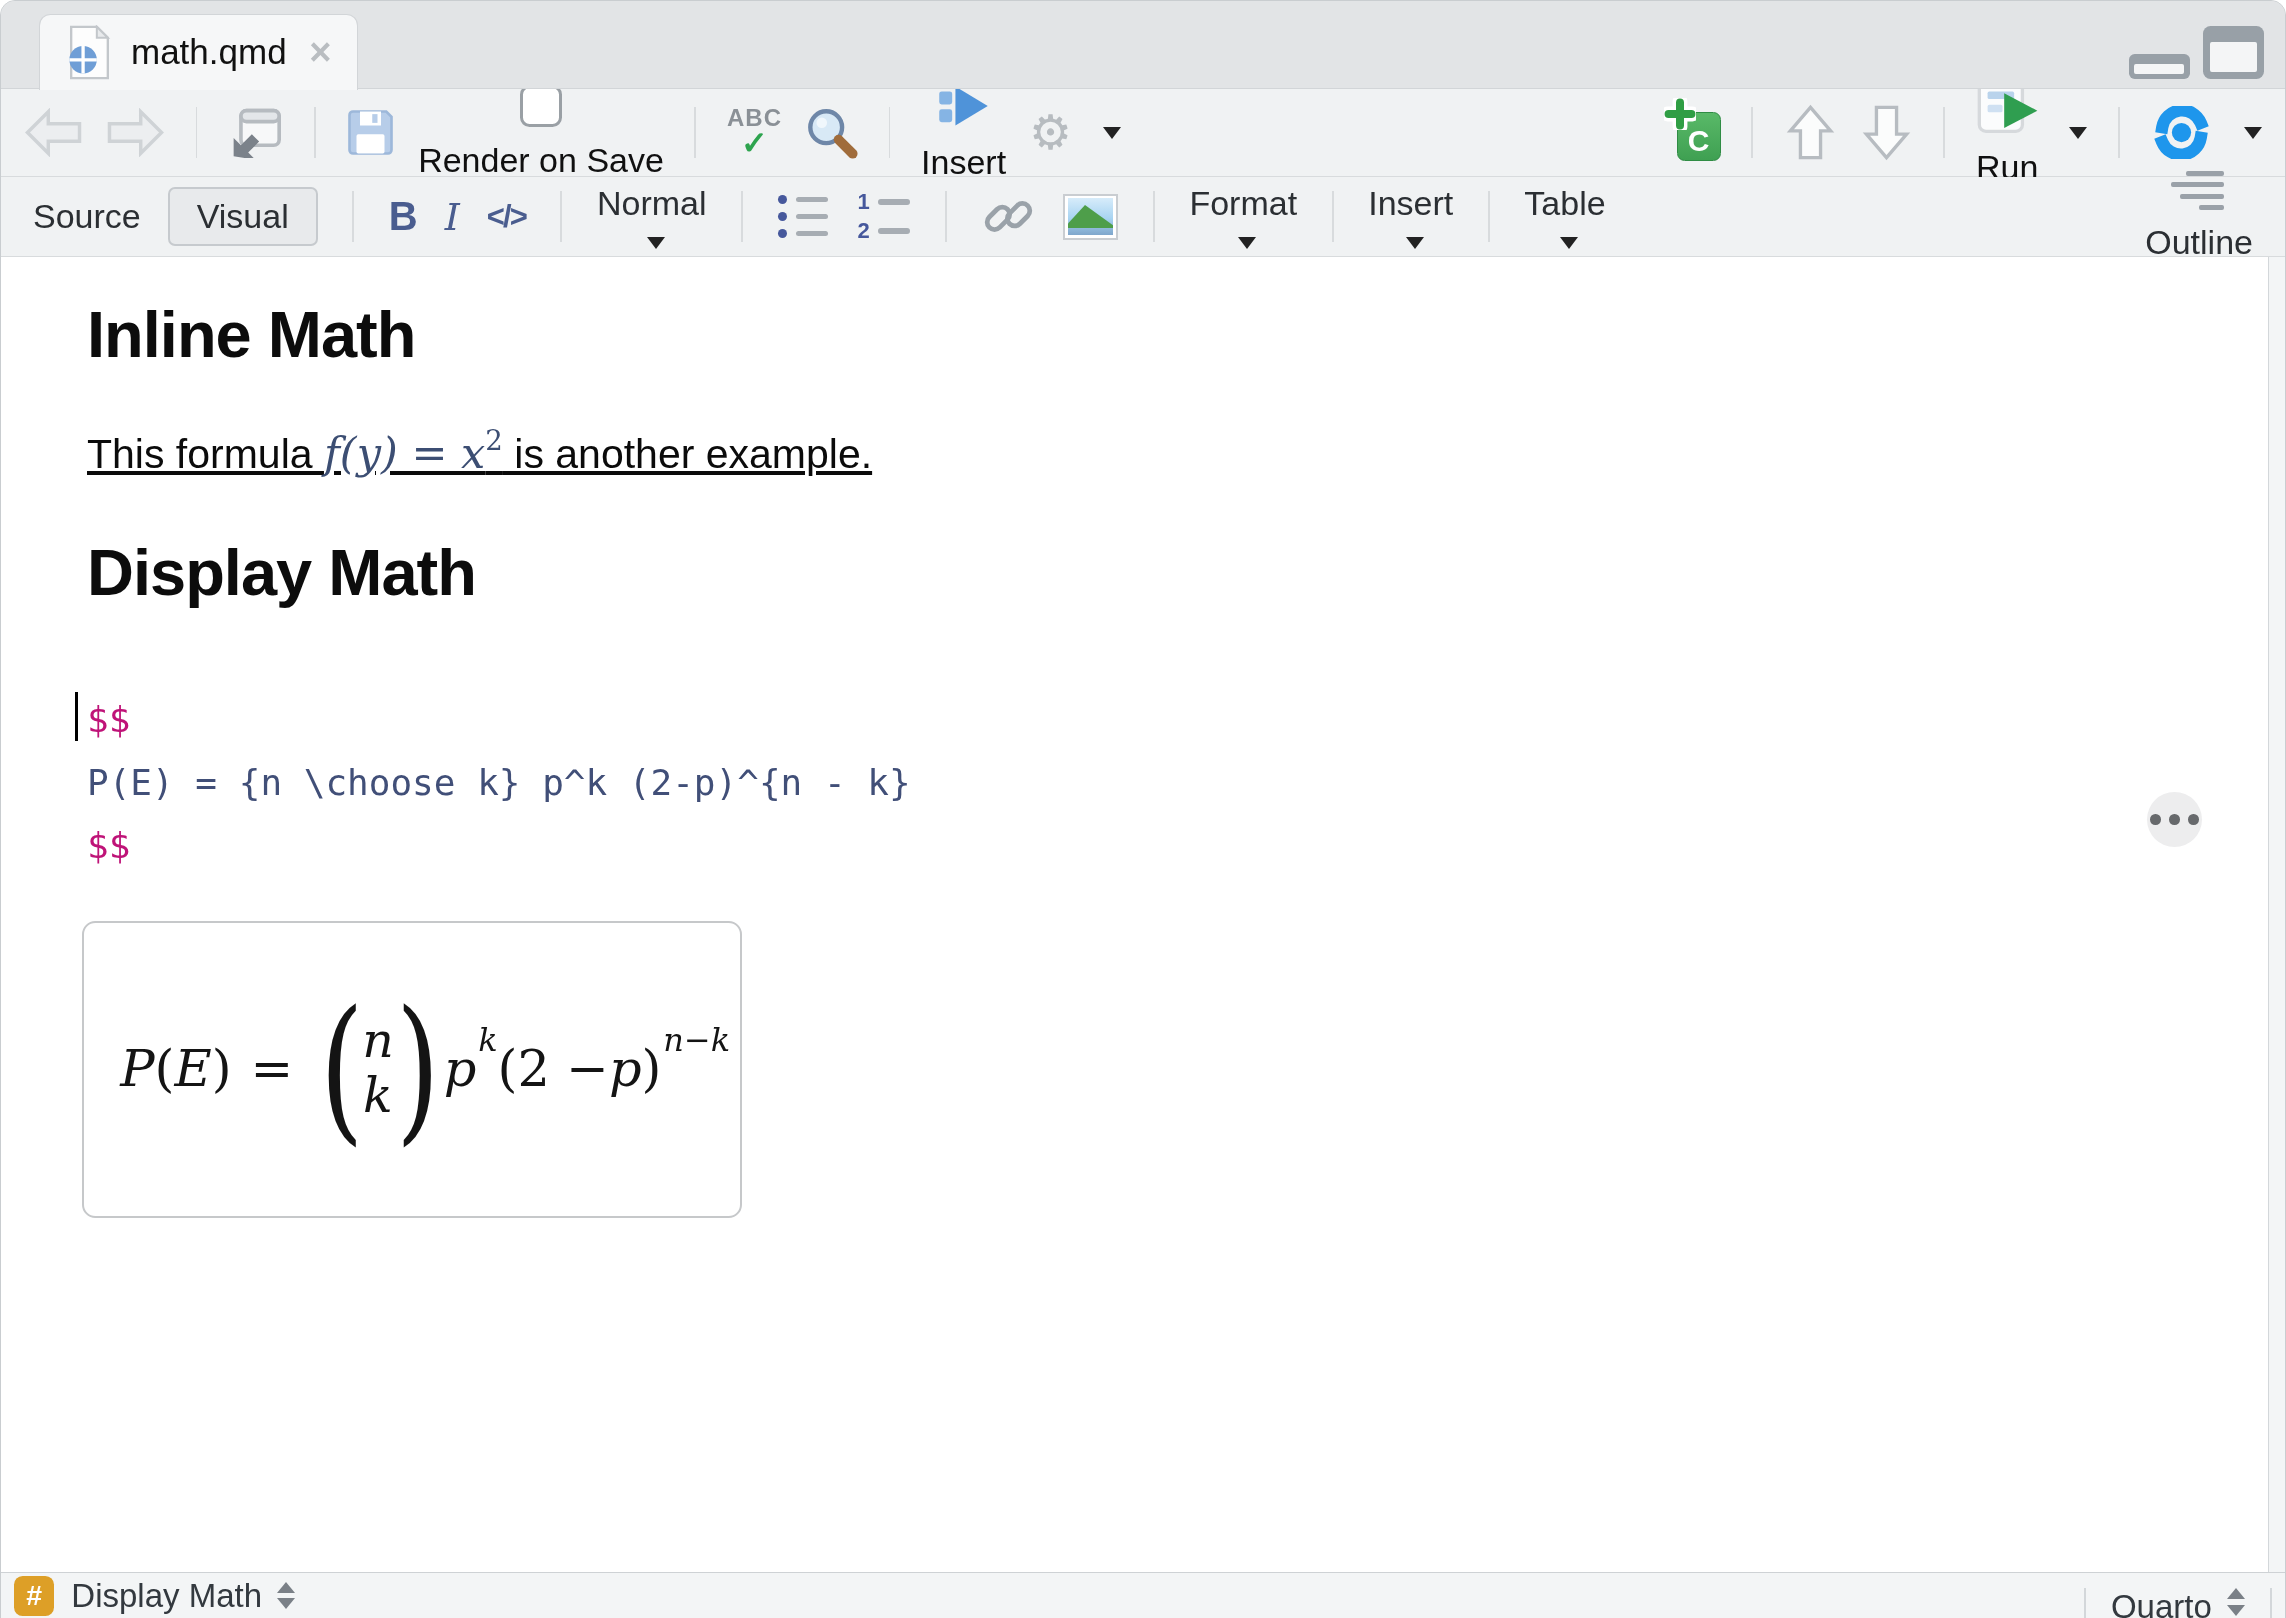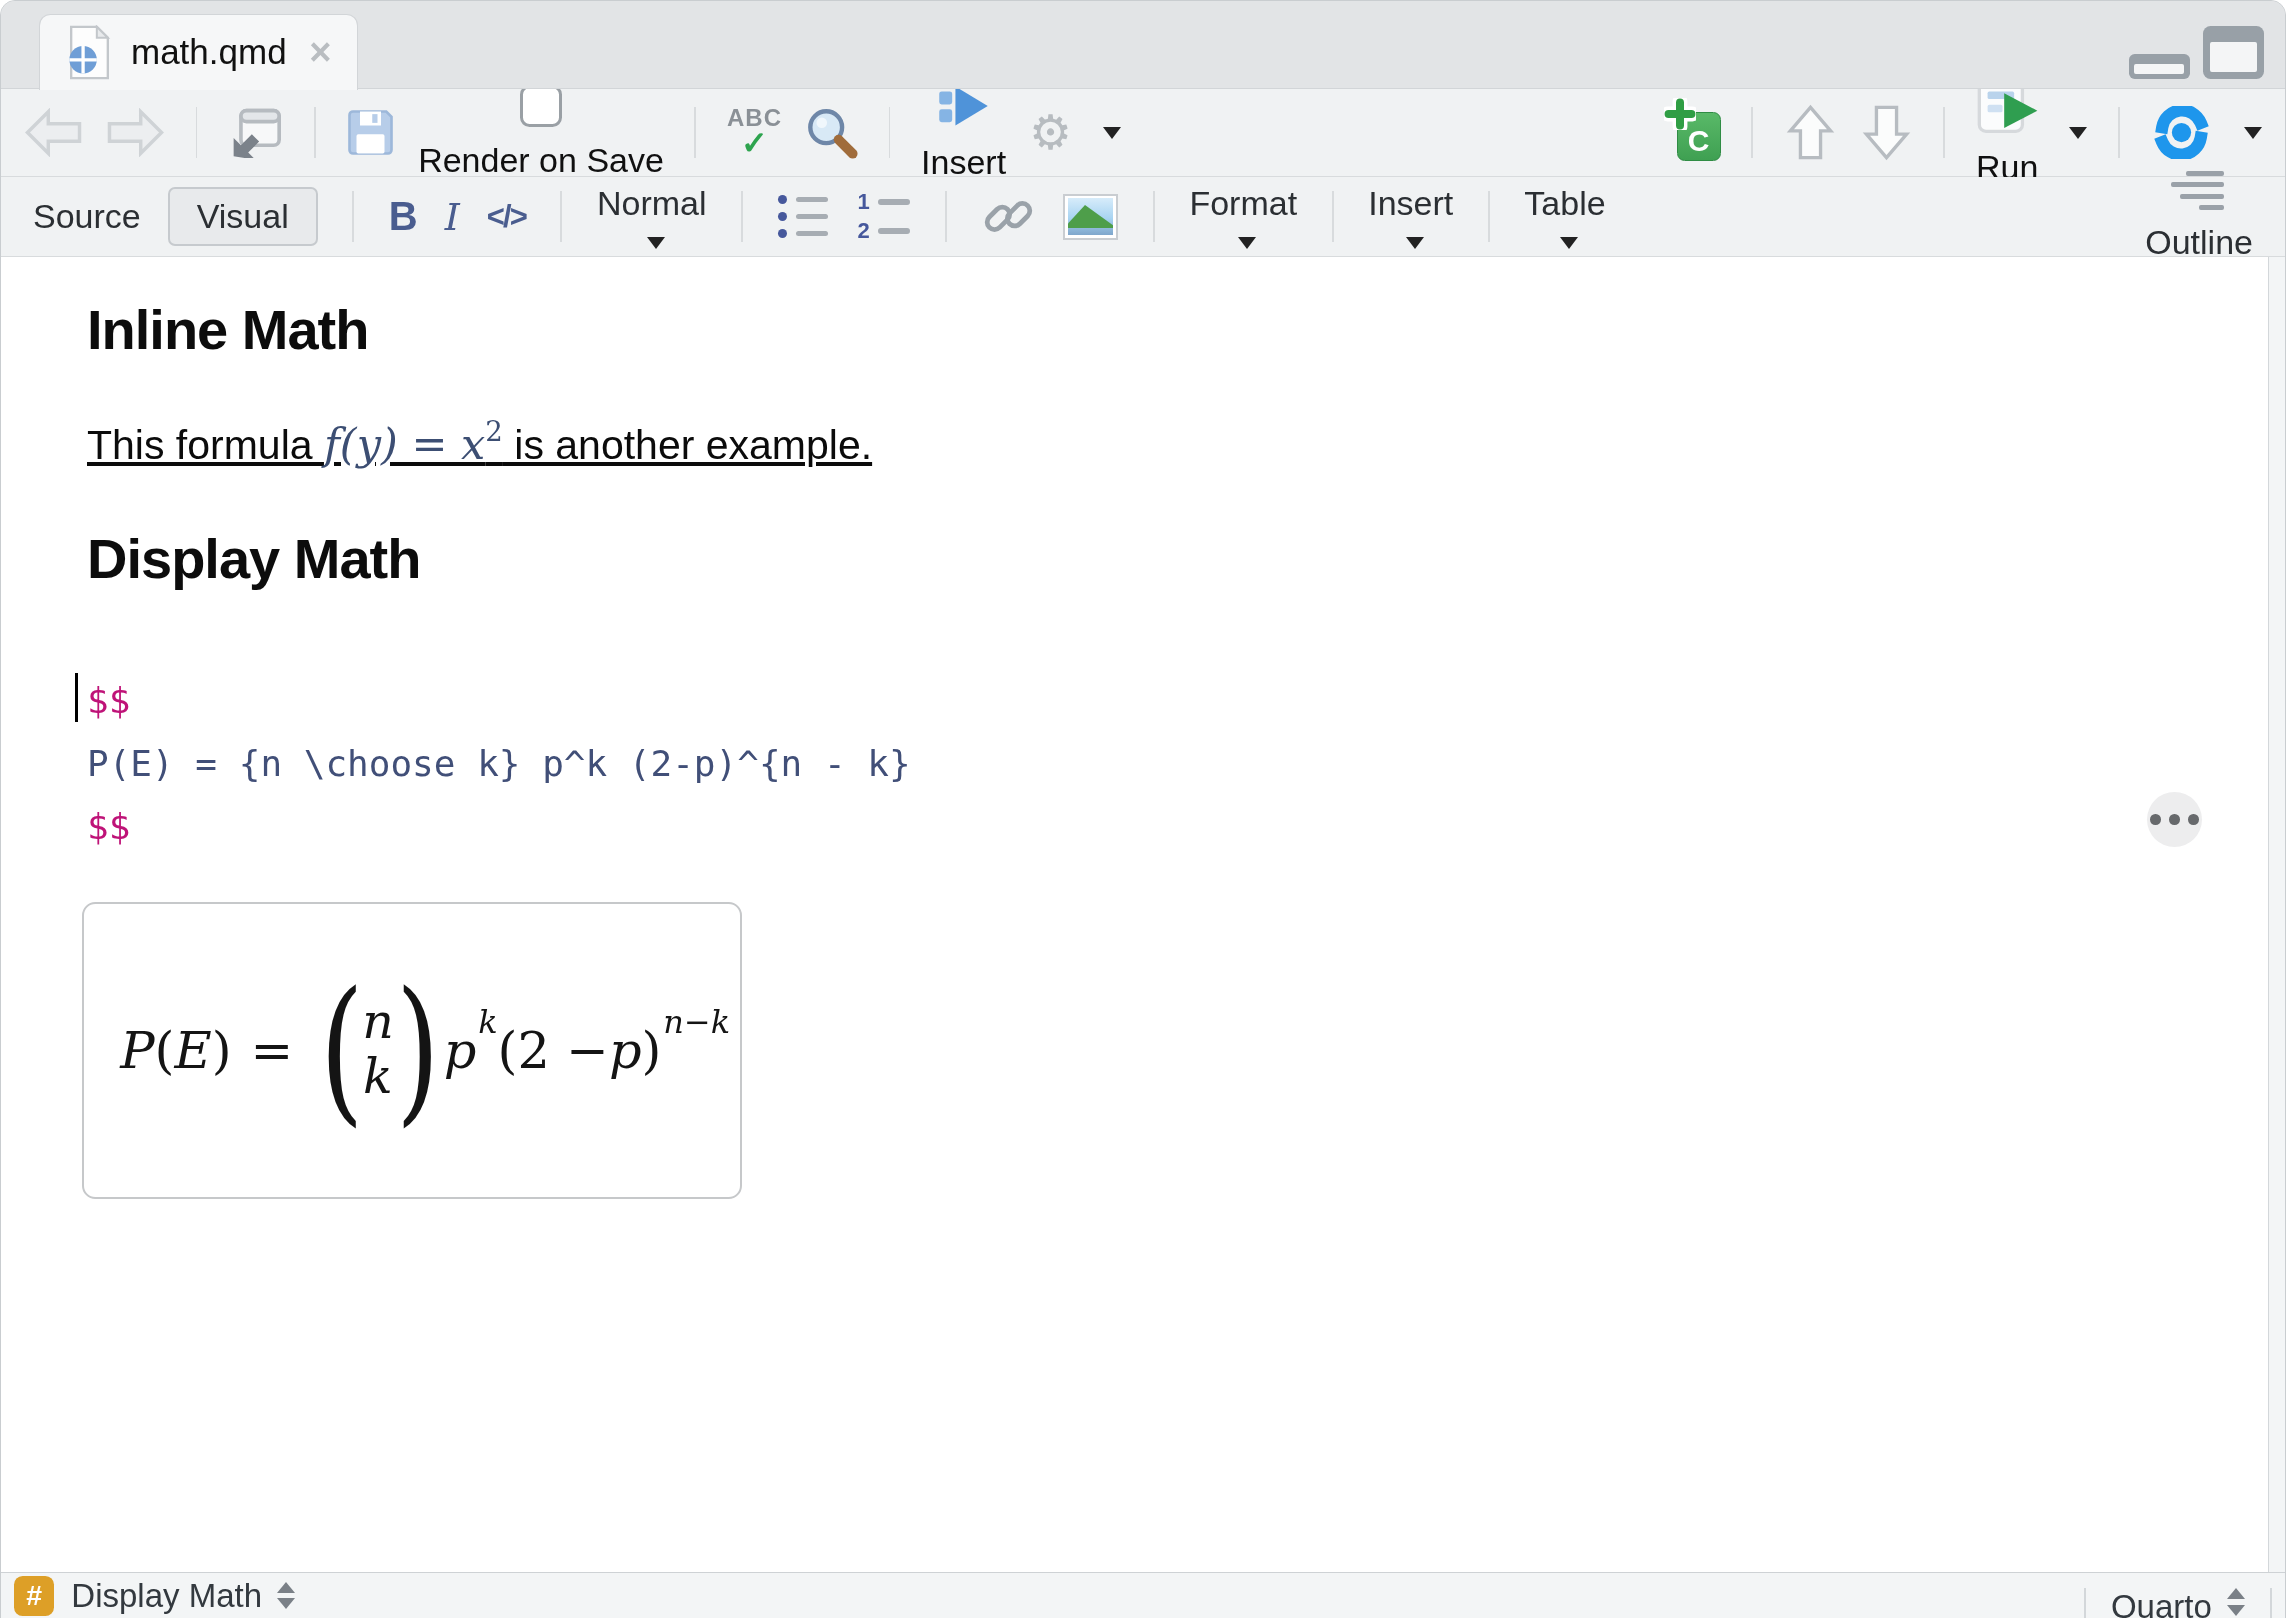--- a/index.html
+++ b/index.html
@@ -86,21 +86,21 @@
   .img-inner::after { content: ""; position: absolute; left: -3.8px; bottom: 6.7px; width: 0; height: 0;
     border-left: 21px solid transparent; border-right: 32px solid transparent; border-bottom: 23px solid #4e9e4a; }
 
   .outline-icon { display: flex; flex-direction: column; align-items: flex-end; gap: 6.7px; margin-right: 3.8px; }
   .outline-icon div { height: 4.8px; border-radius: 1.9px; background: #9aa1a8; }
 
   
   .content { flex: 1; background: #ffffff; position: relative; padding: 44px 0 0 86px; overflow: hidden; }
   .scroll-gutter { position: absolute; top: 0; right: 0; bottom: 0; width: 17px; background: #f3f5f6; border-left: 1.9px solid #d3d7da; }
 
-  h1.doc-h { font-size: 56px; font-weight: 700; color: #0c0c0c; letter-spacing: -1px; line-height: 1.05; }
+  h1.doc-h { font-size: 65px; font-weight: 700; color: #0c0c0c; letter-spacing: -1px; line-height: 1.05; }
   .para { font-size: 41px; color: #0b0b0b; }
   .p1 { margin-top: 72px; }
   .p2 { margin-top: 59px; text-decoration: underline; }
   .h2 { margin-top: 61px; }
 
   .math { font-family: "DejaVu Serif", serif; color: #3c4e73; font-size: 43px; }
   .mi { font-style: italic; }
   .sqrt { display: inline-flex; align-items: flex-start; }
   .sqrt-rad { font-size: 48px; line-height: 1; transform: translateY(1.9px); }
   .sqrt-arg { border-top: 3.3px solid #3c4e73; padding: 1.9px 5.7px 0 2.9px; margin-left: -3.8px; }

